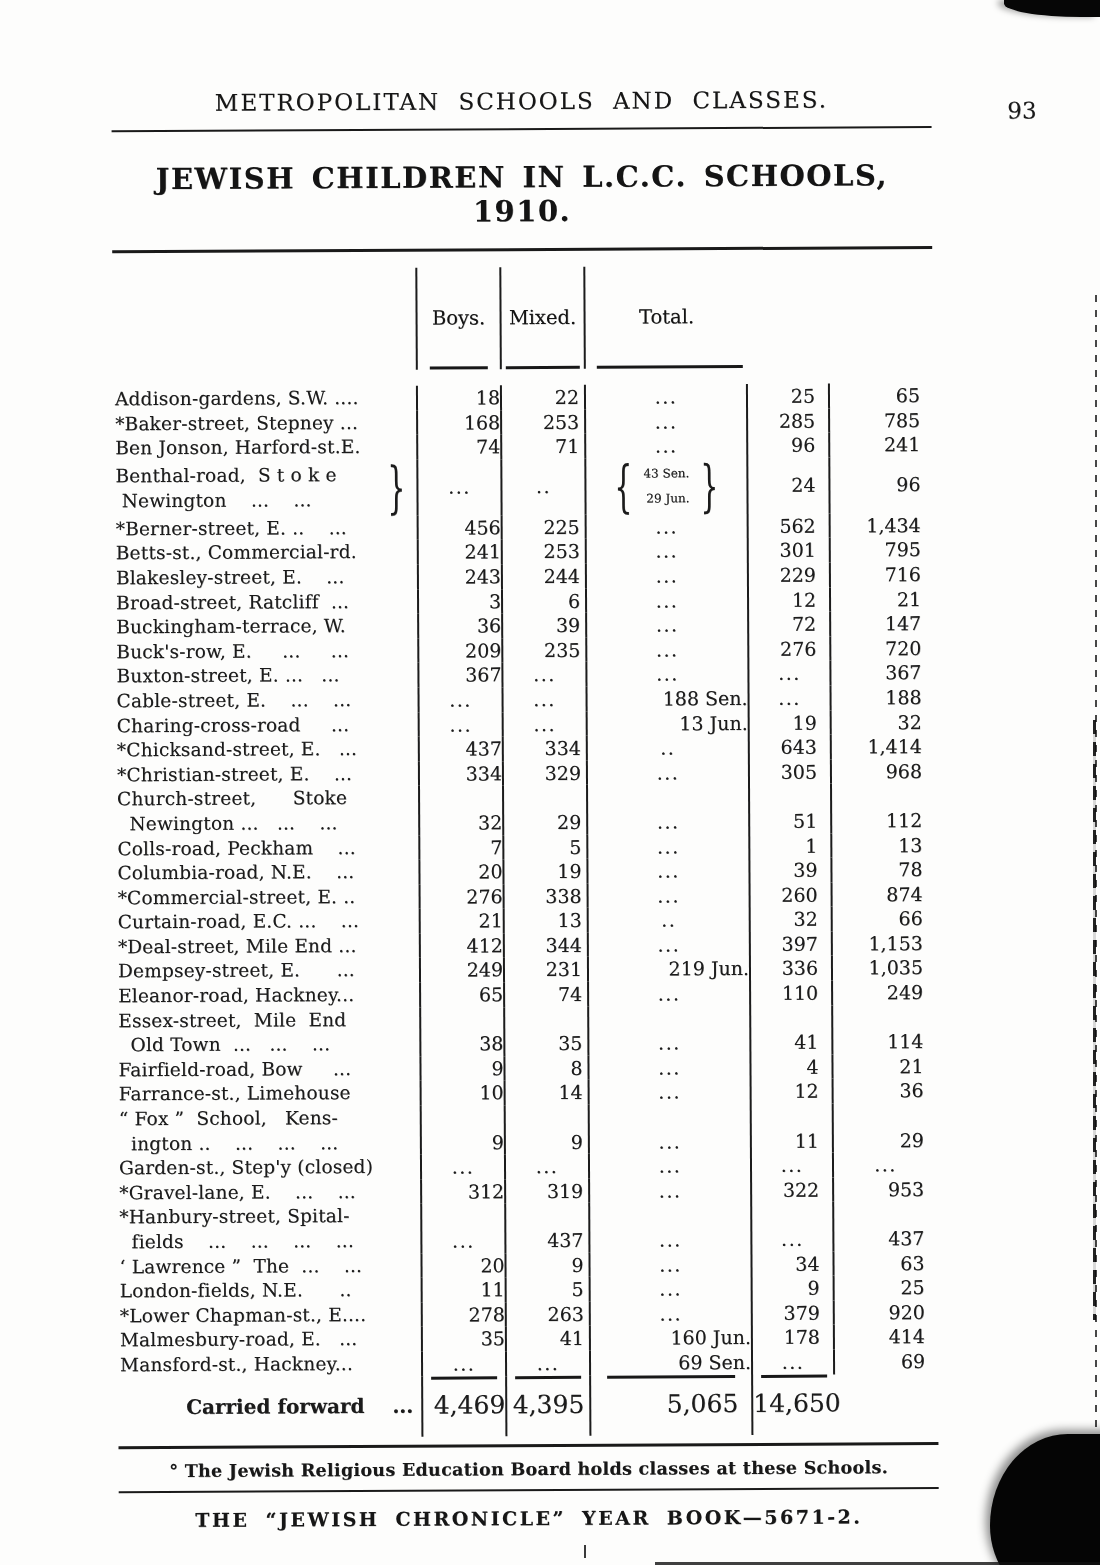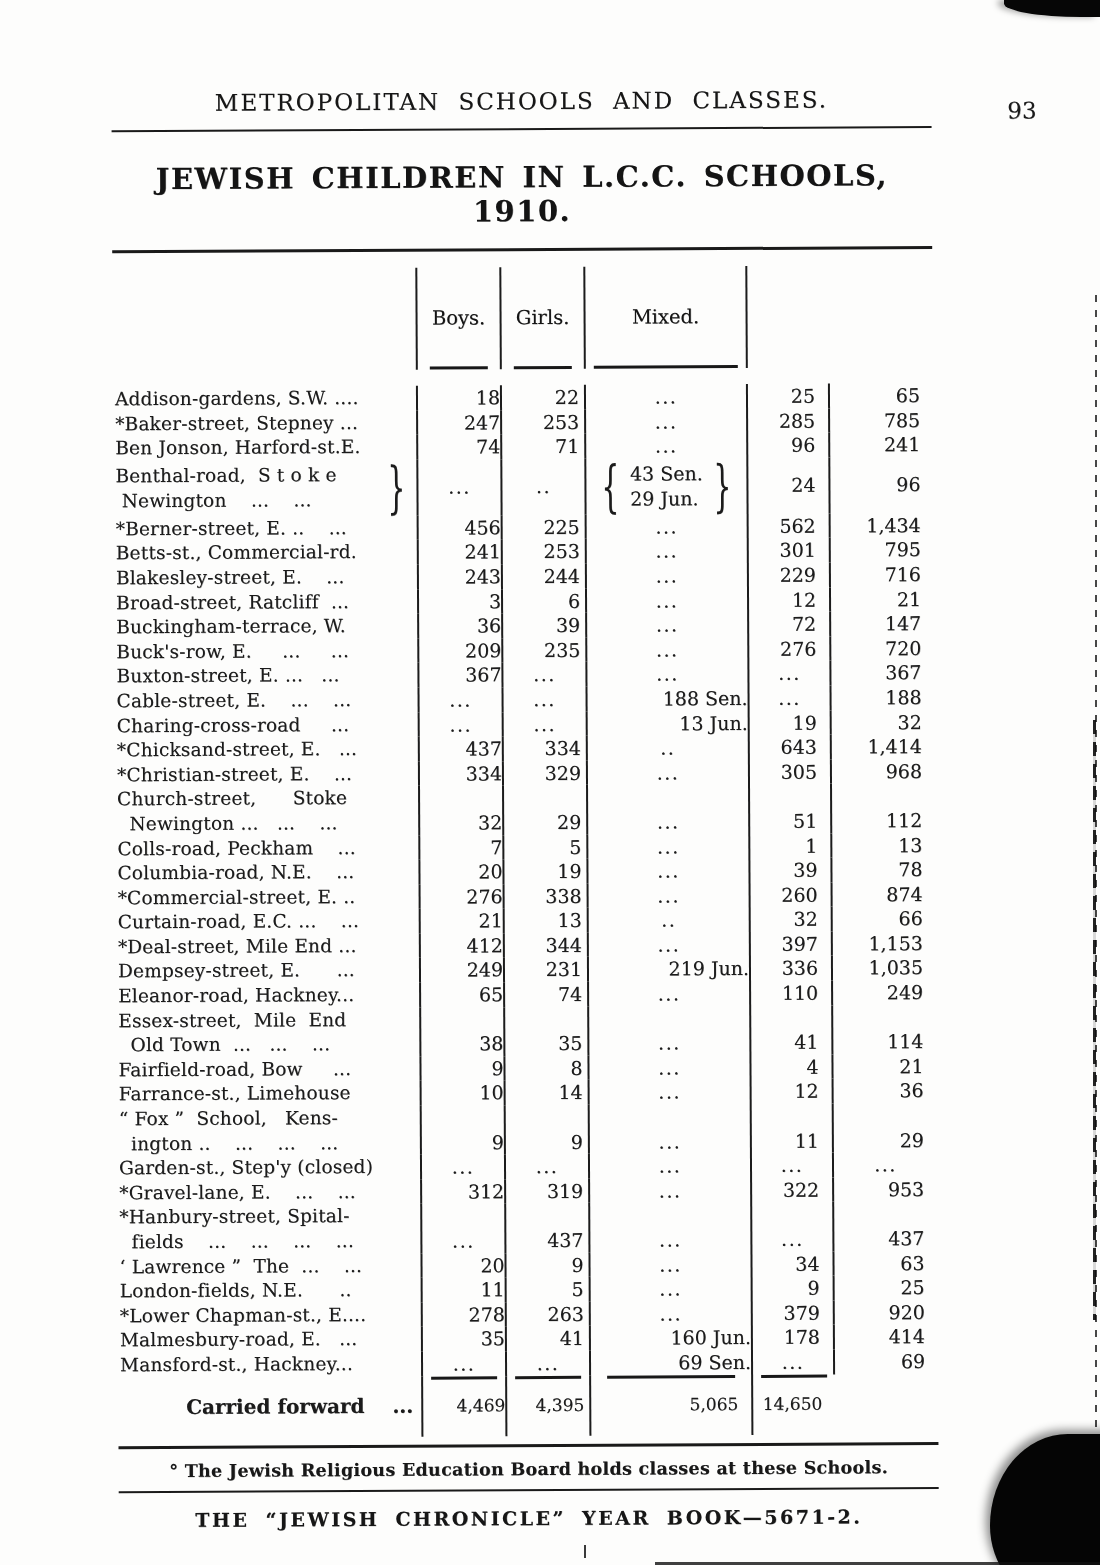--- a/index.html
+++ b/index.html
@@ -47,37 +47,37 @@
   .c-boys .val{}
   .c-girls .val{padding-right:5px;}
   .c-infants .val{padding-right:13px;}
   .c-total .val{padding-right:13px;}
   .num .val.dots,.c-mixed .val.dots{text-align:center;padding-right:0;letter-spacing:1.5px;}
   .c-mixed .val{text-align:right;}
   .name{position:relative;}
   .brace{font-size:56px;line-height:1;font-weight:400;transform:scaleX(.5);display:inline-block;color:#1b1b1b;}
   .nbrace{position:absolute;right:2px;top:50%;transform:translateY(-50%) scaleX(.5);}
   .mwrap{display:flex;align-items:center;justify-content:center;gap:2px;}
-  .mlines div{line-height:24.6px;font-size:19px;text-align:left;white-space:pre;}
+  .mlines div{line-height:24.6px;font-size:12px;text-align:right;white-space:pre;}
   
   .thead{height:102px;}
   .thead .td{justify-content:center;position:relative;text-align:center;}
   .hlabel{font-size:19.5px;line-height:22px;color:#141414;}
   .thead .td::after{content:"";position:absolute;bottom:0;left:15%;width:70%;border-top:3px solid #181818;}
   .thead .td.name::after{display:none;}
   .thead .td.c-mixed::after{left:5%;width:90%;}
   .thead .td.c-total::after{left:7%;width:90%;}
   
   .cf{height:60px;}
   .cf .td{justify-content:center;position:relative;}
   .cf .td::before{content:"";position:absolute;top:0;left:10%;width:80%;border-top:3px solid #181818;}
   .cf .td.name::before{display:none;}
   .cf .td.c-mixed::before{left:4%;width:92%;}
   .cf .name .val{text-align:right;padding-right:8px;font-weight:700;font-size:20px;white-space:pre;}
-  .cf .val{font-size:17px;}
+  .cf .val{font-size:25px;}
   
   .footnote{
     margin:12px 165px 0 115px;text-align:center;
     font-size:17.5px;font-weight:700;letter-spacing:.3px;color:#181818;
   }
   .rule.above-foot{margin-top:8px;}
   .rule.below-foot{margin-top:10px;border-top-width:2.5px;}
   .imprint{
     margin:16px 165px 0 115px;text-align:center;
     font-size:19px;font-weight:700;letter-spacing:2.5px;word-spacing:7px;color:#161616;
@@ -107,26 +107,26 @@
   <div class="doc-title">JEWISH  CHILDREN  IN  L.C.C.  SCHOOLS,  1910.</div>
   <div class="rule table-top"></div>
 
   <div class="tbl">
 
     <div class="tr thead">
       <div class="td name"></div>
       <div class="td c-boys">
         <span class="hlabel">Boys.</span>
       </div>
-      <div class="td c-girls">
-        <span class="hlabel">Girls.</span>
-      </div>
       <div class="td c-mixed">
         <span class="hlabel">Mixed.</span>
       </div>
+      <div class="td c-total">
+        <span class="hlabel">Total.</span>
+      </div>
     </div>
 
     <div>
         <div class="tr">
     <div class="td name">
             <div class="nline">Addison-gardens, S.W. ....</div>
           </div>
     <div class="td num c-boys">
             <span class="val">18</span>
           </div>
@@ -141,21 +141,21 @@
           </div>
     <div class="td num c-total">
             <span class="val">65</span>
           </div>
   </div>
         <div class="tr">
     <div class="td name">
             <div class="nline">*Baker-street, Stepney ...</div>
           </div>
     <div class="td num c-boys">
-            <span class="val">247</span>
+            <span class="val">168</span>
           </div>
     <div class="td num c-girls">
             <span class="val">253</span>
           </div>
     <div class="td c-mixed">
             <span class="val dots">...</span>
           </div>
     <div class="td num c-infants">
             <span class="val">285</span>
           </div>

